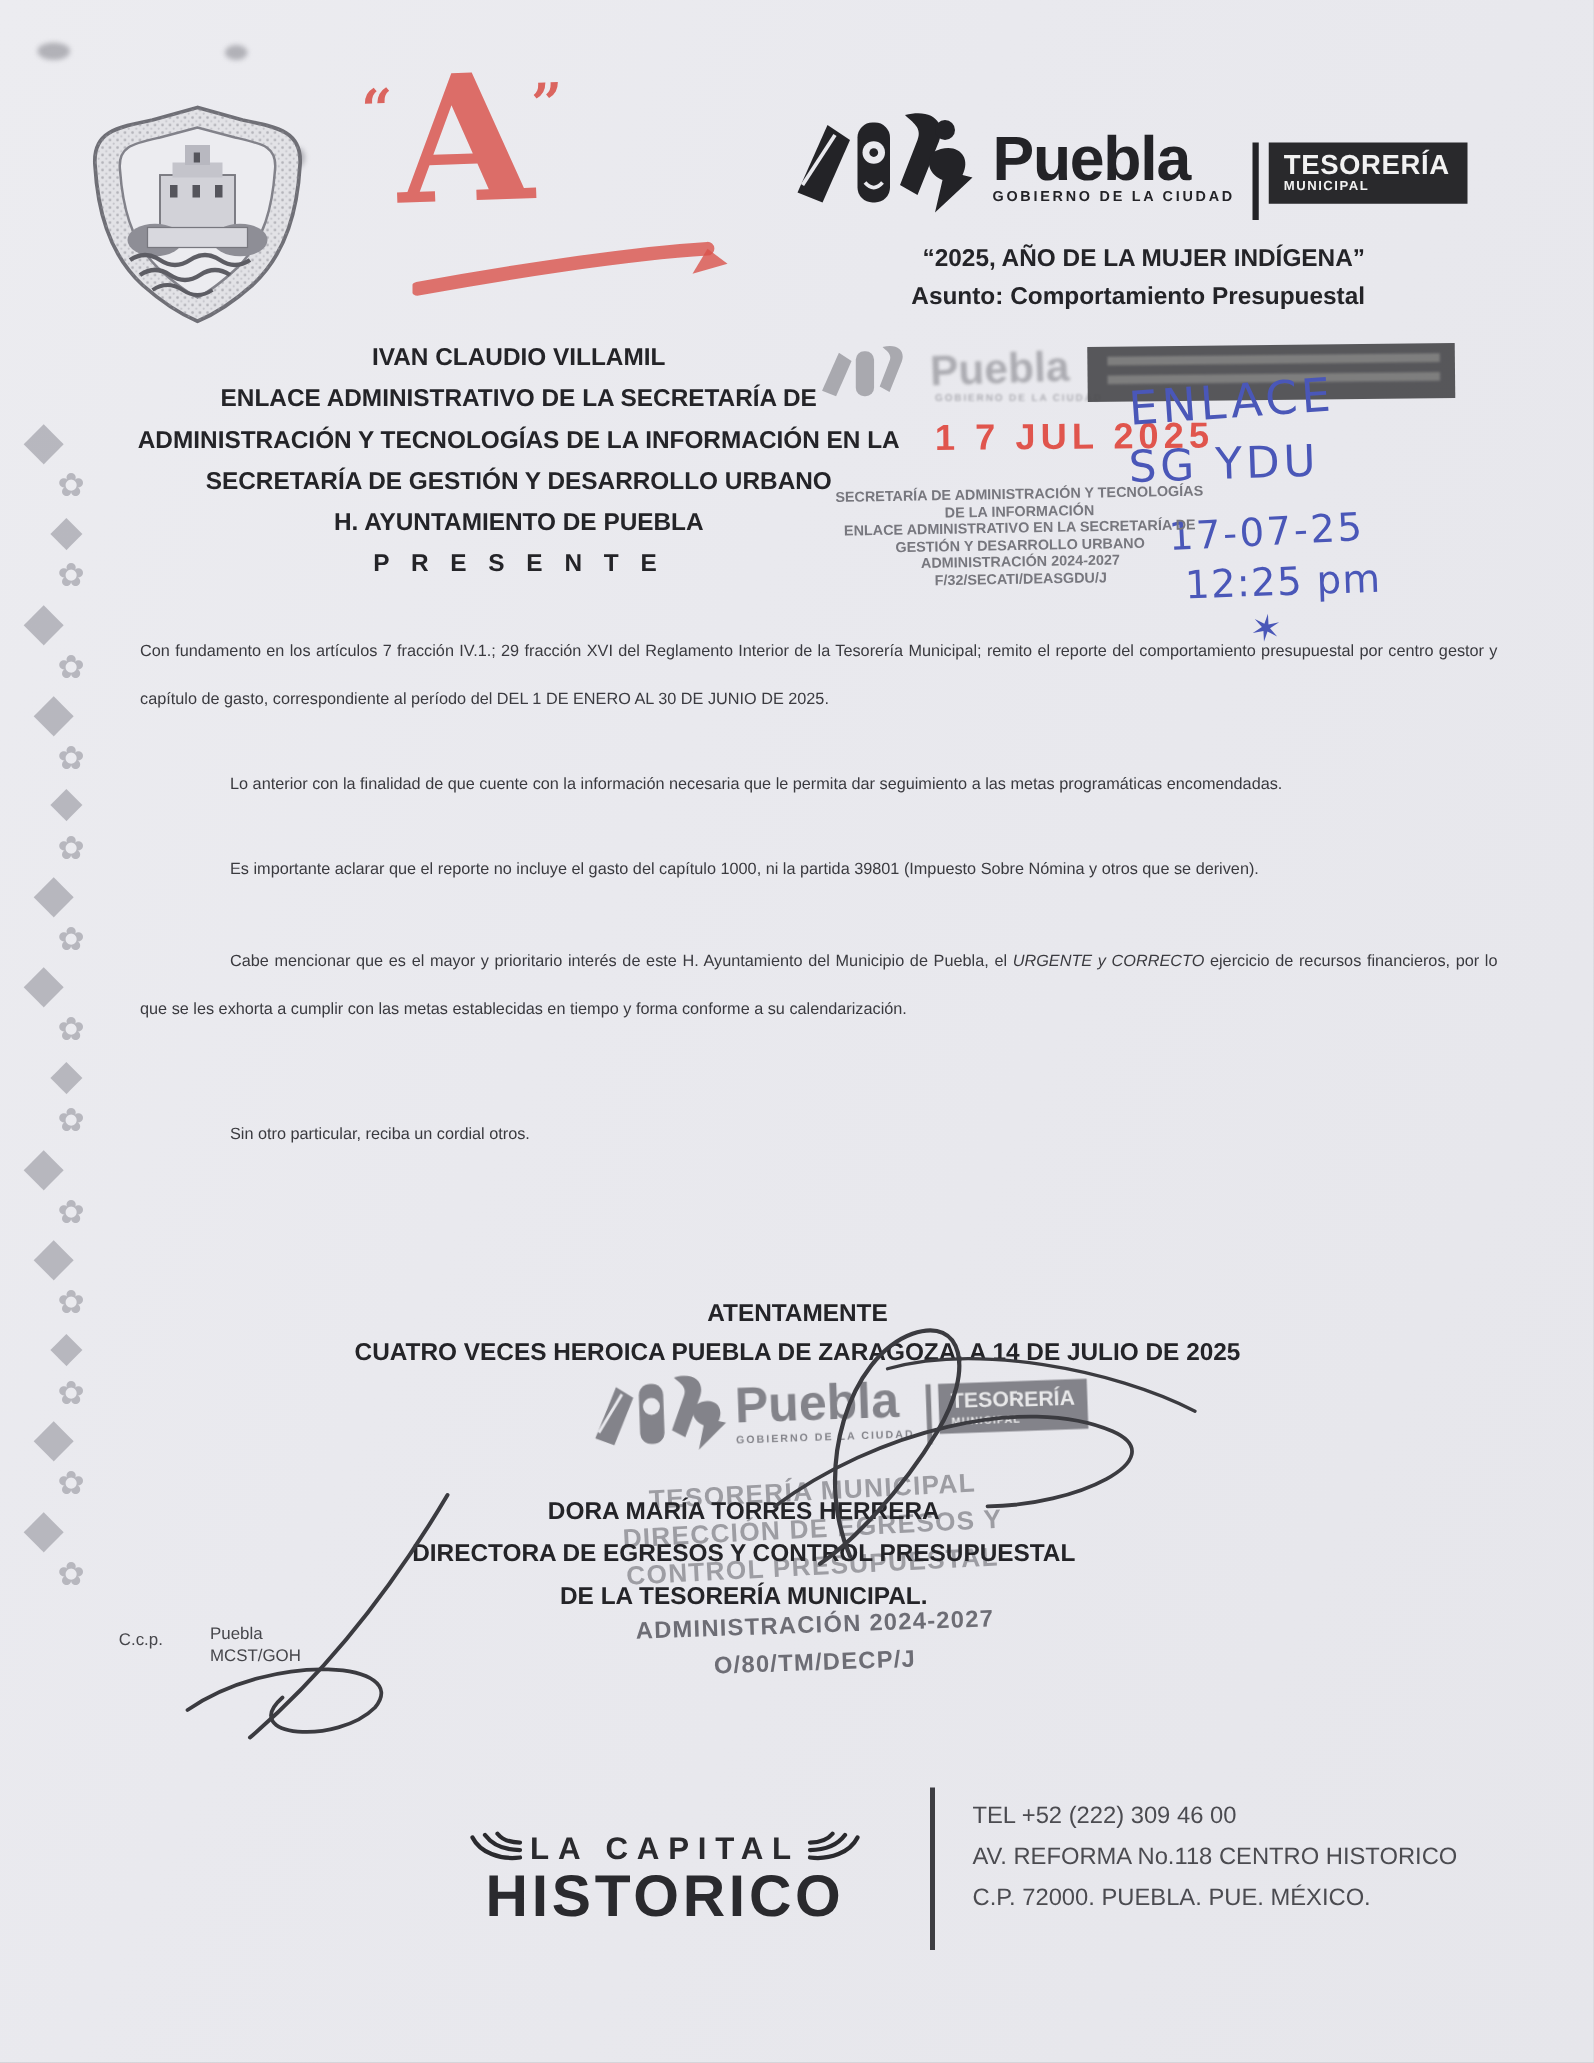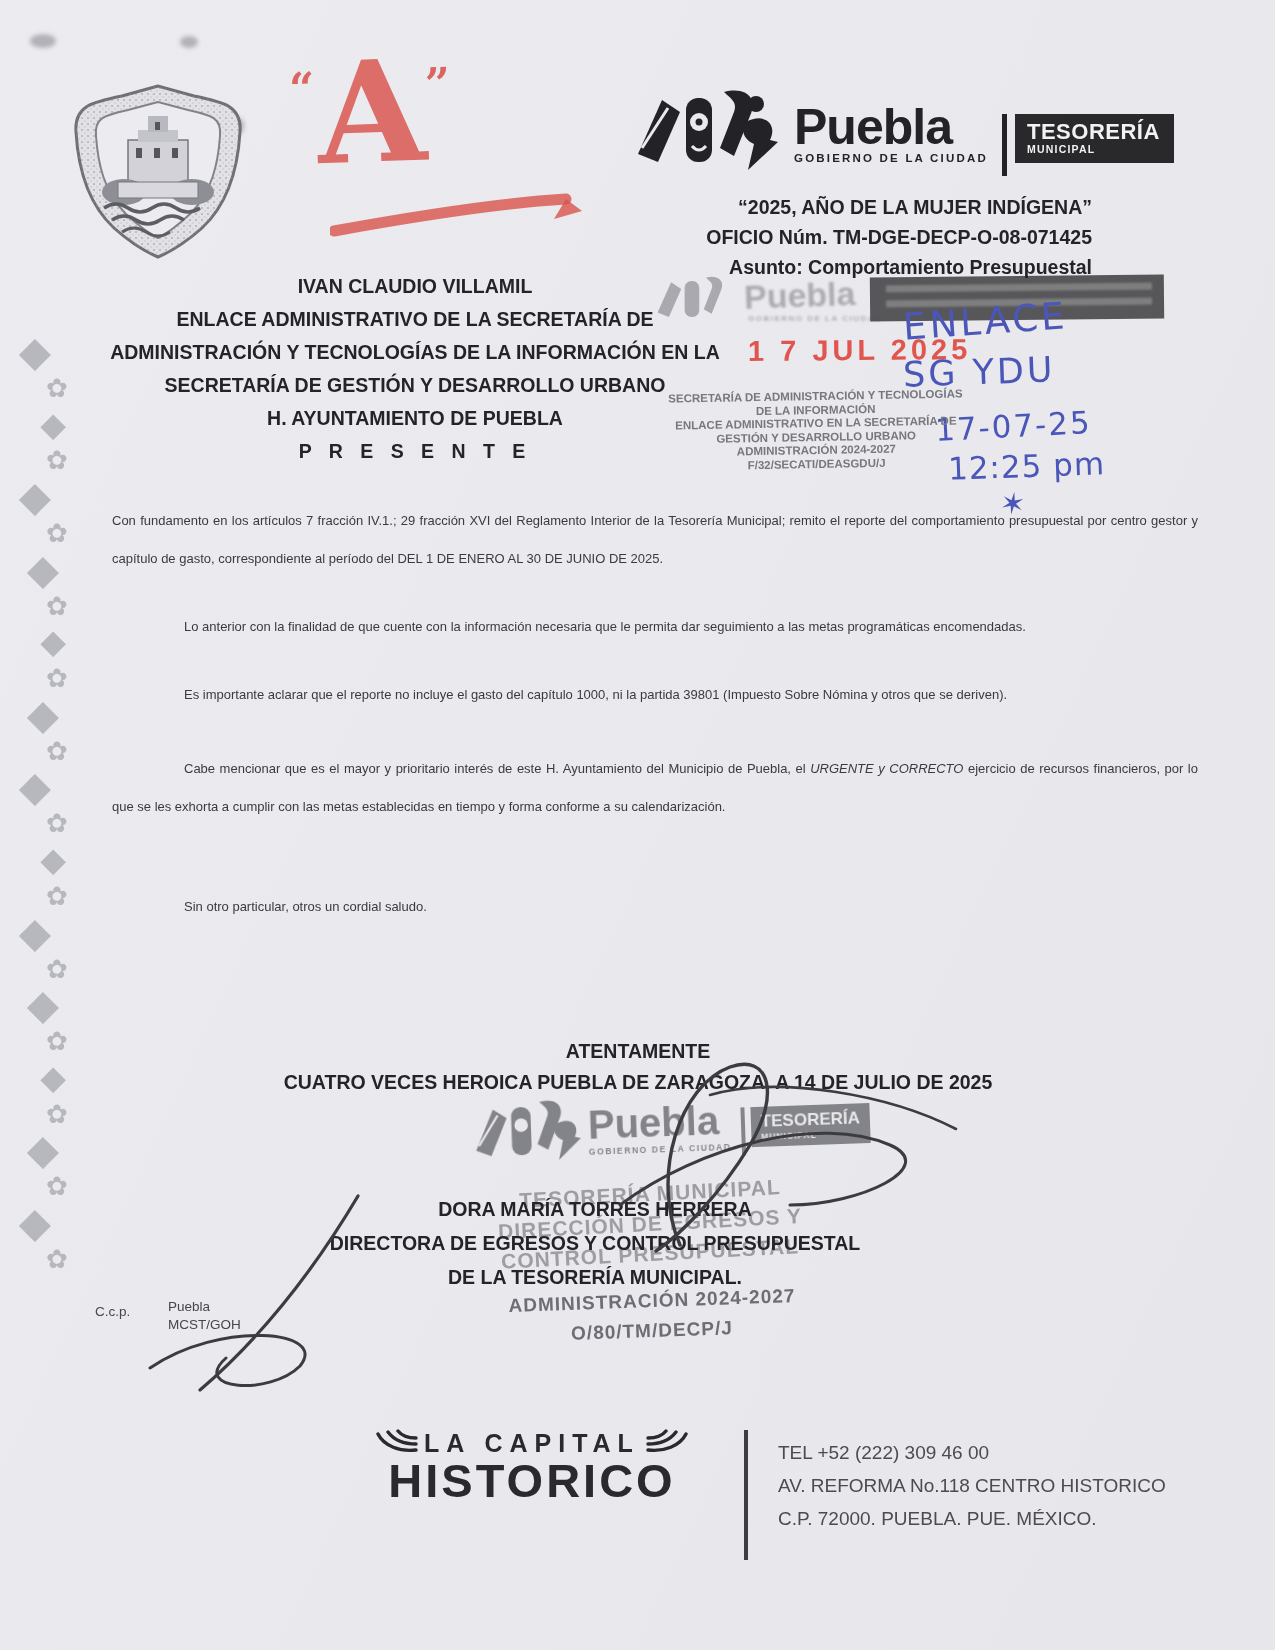--- a/index.html
+++ b/index.html
@@ -82,21 +82,21 @@
   .office-stamp2-clear{position:absolute;width:500px;left:402px;text-align:center;z-index:1;
     font-weight:700;color:#6d6d75;transform:rotate(-2deg);font-size:19px;letter-spacing:1px;}
   .sig-name{position:absolute;left:95px;top:1192px;width:1000px;text-align:center;z-index:2;
     font-weight:800;font-size:19.5px;line-height:34px;color:#242428;}
   .sig-scribble{position:absolute;z-index:3;}
   
   .ccp{position:absolute;left:95px;top:1304px;font-size:13.5px;color:#46464b;z-index:2;}
   .ccp-arch{position:absolute;left:168px;top:1298px;font-size:13.5px;line-height:18px;color:#46464b;z-index:2;}
   
   .cap-logo{position:absolute;left:372px;top:1428px;width:320px;text-align:center;color:#2a2a2e;}
-  .cap-row{display:flex;align-items:center;justify-content:center;gap:6px;}
+  .cap-row{display:flex;align-items:center;justify-content:center;gap:6px;margin-top:36px;}
   .cap-l1{font-size:25px;font-weight:800;letter-spacing:7px;}
   .cap-l2{font-size:47px;font-weight:800;letter-spacing:3px;line-height:46px;}
   .foot-divider{position:absolute;left:744px;top:1430px;width:4px;height:130px;background:#3d3d42;}
   .foot-addr{position:absolute;left:778px;top:1436px;font-size:19px;line-height:33px;color:#4b4b50;}
   .artifact{position:absolute;background:rgba(120,120,128,.5);border-radius:50%;filter:blur(2px);}
 </style>
 </head>
 <body>
 
 <div class="page">
@@ -185,21 +185,20 @@
     </div>
     <div class="dept-divider"></div>
     <div class="dept-box">
       <div class="l1">TESORERÍA</div>
       <div class="l2">MUNICIPAL</div>
     </div>
   </div>
 
   <div class="head-lines">
     <div>“2025, AÑO DE LA MUJER INDÍGENA”</div>
-    <div>OFICIO Núm. TM-DGE-DECP-O-08-071425</div>
     <div>Asunto: Comportamiento Presupuestal</div>
   </div>
 
   <div class="faded-stamp">
     <svg class="faded-icons" width="90" height="58" viewBox="0 0 160 96">
       <path d="M10 72 L34 18 L52 30 L30 80 Z" fill="#55555c"></path>
       <rect x="58" y="16" width="26" height="64" rx="12" fill="#55555c"></rect>
       <path d="M96 10 C120 4 130 18 122 34 L106 74 L92 66 L106 30 C110 20 102 16 96 10 Z" fill="#55555c"></path>
     </svg>
     <div class="faded-word">Puebla</div>
@@ -233,21 +232,21 @@
     <div>GESTIÓN Y DESARROLLO URBANO</div>
     <div>ADMINISTRACIÓN 2024-2027</div>
     <div>F/32/SECATI/DEASGDU/J</div>
   </div>
 
   <div class="body-text">
     <p>Con fundamento en los artículos 7 fracción IV.1.; 29 fracción XVI del Reglamento Interior de la Tesorería Municipal; remito el reporte del comportamiento presupuestal por centro gestor y capítulo de gasto, correspondiente al período del DEL 1 DE ENERO AL 30 DE JUNIO DE 2025.</p>
     <p class="ind" style="">Lo anterior con la finalidad de que cuente con la información necesaria que le permita dar seguimiento a las metas programáticas encomendadas.</p>
     <p class="ind" style="margin-bottom:36px">Es importante aclarar que el reporte no incluye el gasto del capítulo 1000, ni la partida 39801 (Impuesto Sobre Nómina y otros que se deriven).</p>
     <p class="ind"><span>Cabe mencionar que es el mayor y prioritario interés de este H. Ayuntamiento del Municipio de Puebla, el </span><i>URGENTE y CORRECTO</i><span> ejercicio de recursos financieros, por lo que se les exhorta a cumplir con las metas establecidas en tiempo y forma conforme a su calendarización.</span></p>
-    <p class="ind closing">Sin otro particular, otros un cordial saludo.</p>
+    <p class="ind closing">Sin otro particular, reciba un cordial otros.</p>
   </div>
 
   <div class="atent-block">
     <div>ATENTAMENTE</div>
     <div>CUATRO VECES HEROICA PUEBLA DE ZARAGOZA, A 14 DE JULIO DE 2025</div>
   </div>
 
   <div class="sig-stamp">
     <div class="sbrand">
       <svg width="120" height="76" viewBox="0 0 160 96" opacity=".8">

